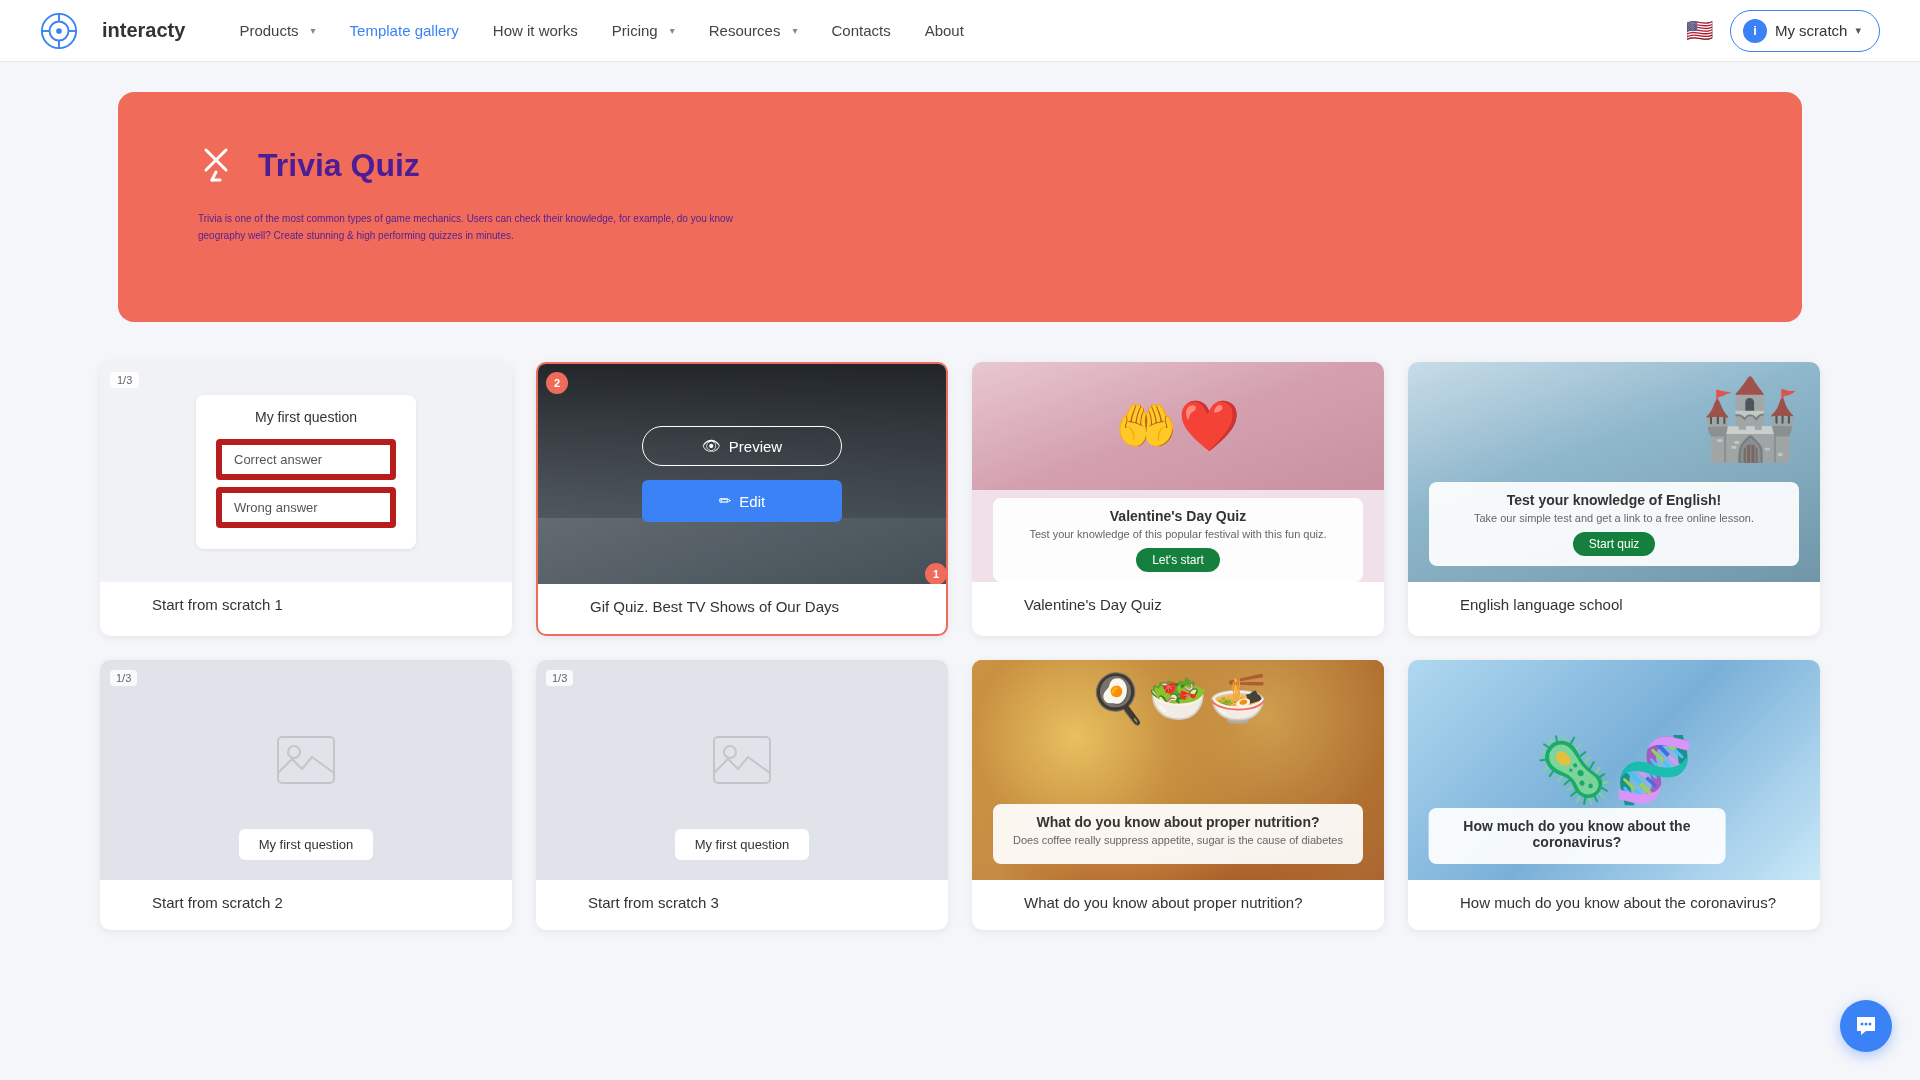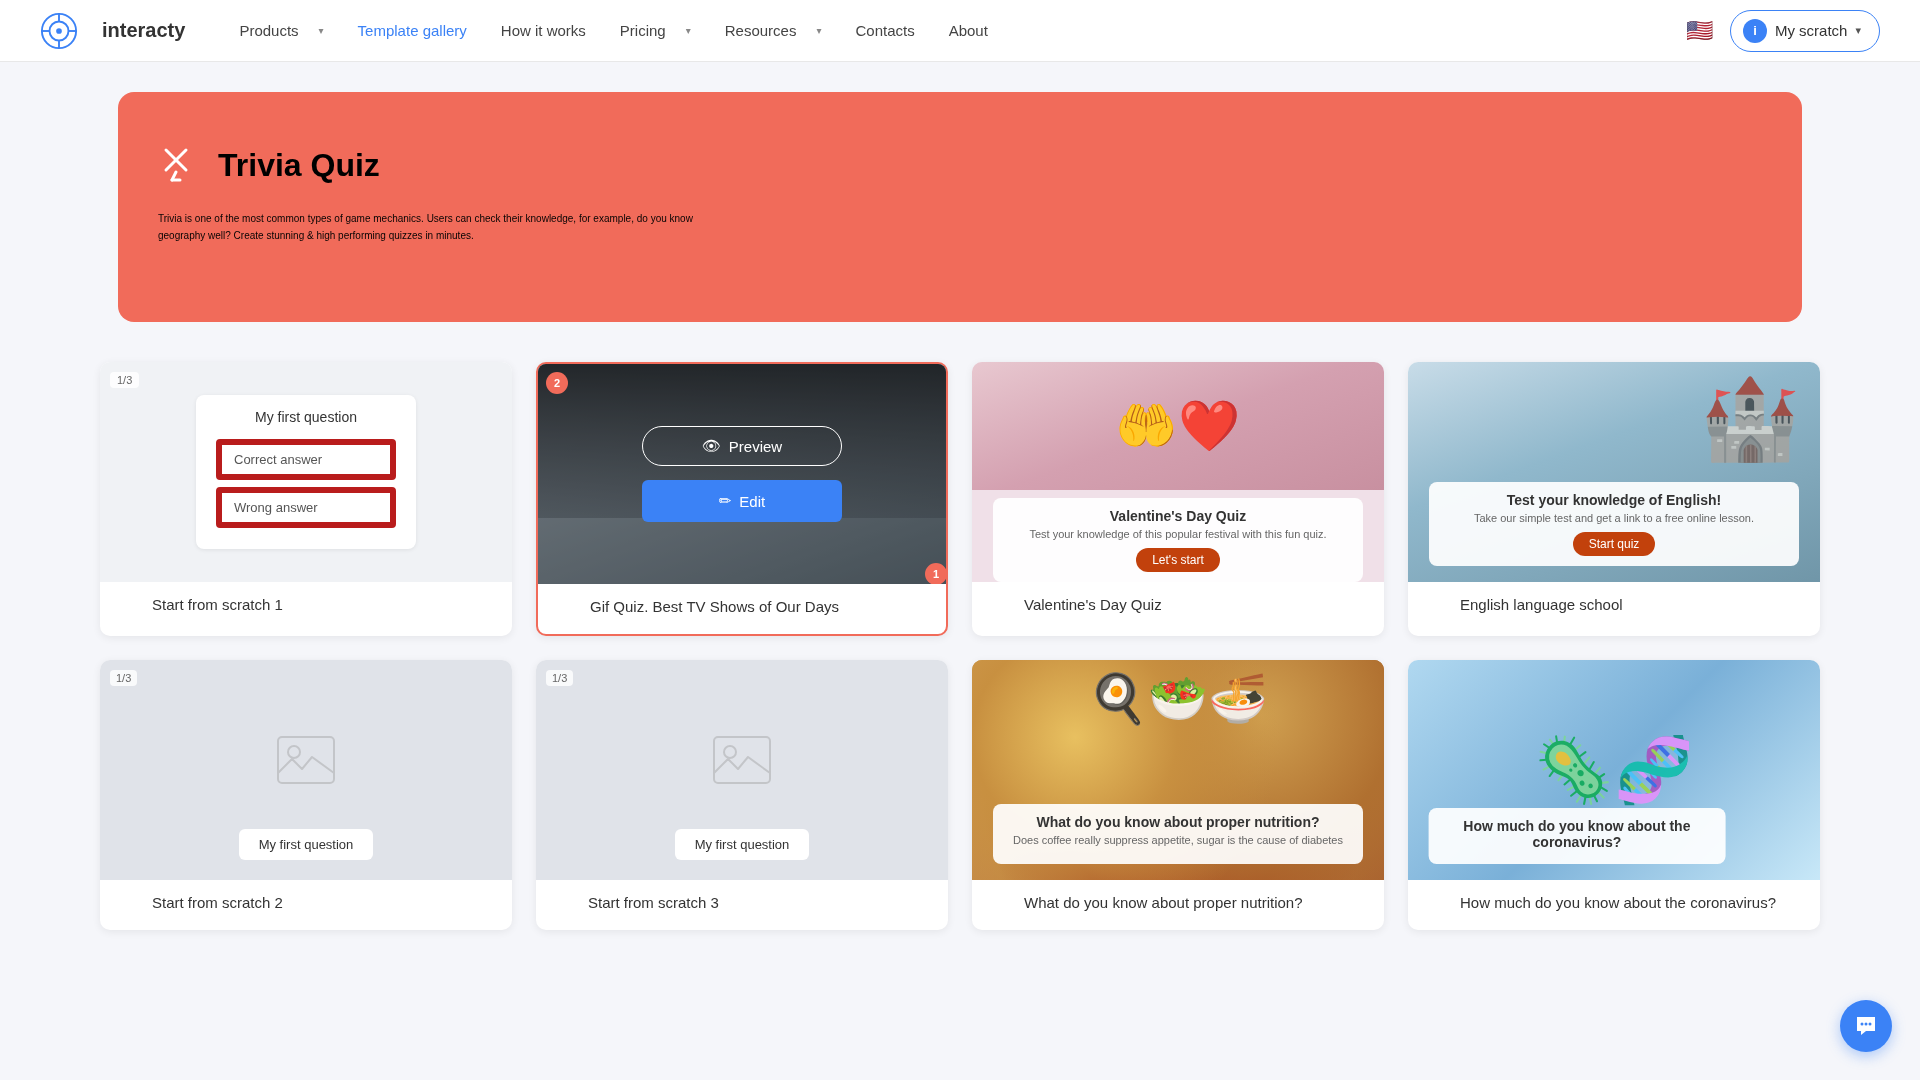--- a/index.html
+++ b/index.html
@@ -39,21 +39,21 @@
       gap: 6px;
       flex: 1;
     }
     .nav-link {
       padding: 8px 14px;
       font-size: 15px;
       color: #444;
       text-decoration: none;
       display: flex;
       align-items: center;
-      gap: 20px;
+      gap: 12px;
       border-radius: 4px;
       cursor: pointer;
       white-space: nowrap;
     }
     .nav-link.active { color: #3b82f6; font-weight: 500; }
     .nav-link .caret {
       font-size: 10px;
       color: #888;
     }
     .nav-right {
@@ -88,22 +88,22 @@
       font-size: 13px;
       font-weight: bold;
     }
     .my-account-btn .caret { color: #555; font-size: 11px; }
 
     
     .hero {
       margin: 30px 118px 0 118px;
       background: #f16b5a;
       border-radius: 16px;
-      padding: 50px 40px;
-      color: #000000;
+      padding: 50px 80px;
+      color: #4c1d95;
       min-height: 230px;
     }
     .hero-top {
       display: flex;
       align-items: center;
       gap: 14px;
       margin-bottom: 22px;
     }
     .hero-icon {
       width: 46px;
@@ -282,21 +282,21 @@
       font-size: 14px;
       font-weight: 600;
       margin-bottom: 4px;
     }
     .card-img-sub {
       font-size: 11px;
       color: #666;
       margin-bottom: 8px;
     }
     .card-img-btn {
-      background: #c2410c;
+      background: #15803d;
       color: #fff;
       border: none;
       border-radius: 14px;
       padding: 5px 16px;
       font-size: 12px;
       cursor: pointer;
     }
 
     
     .valentines-bg {

